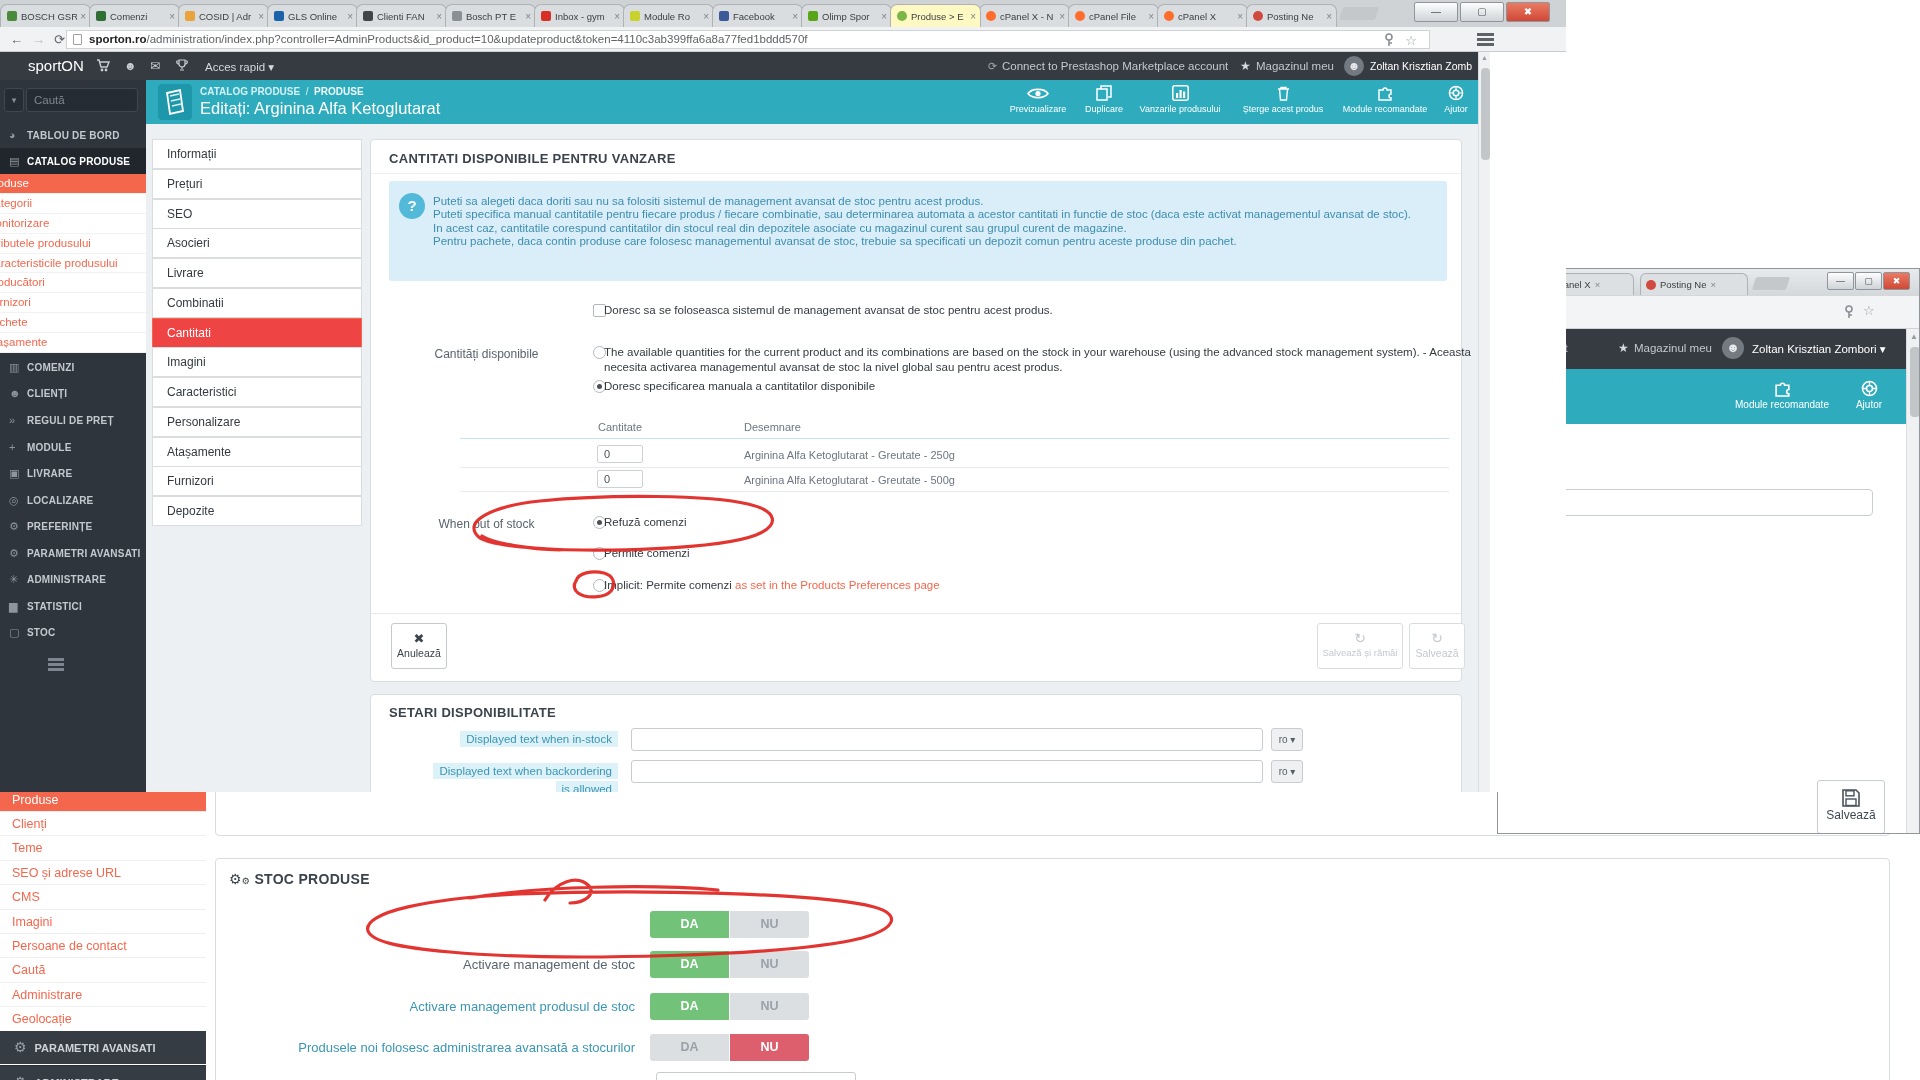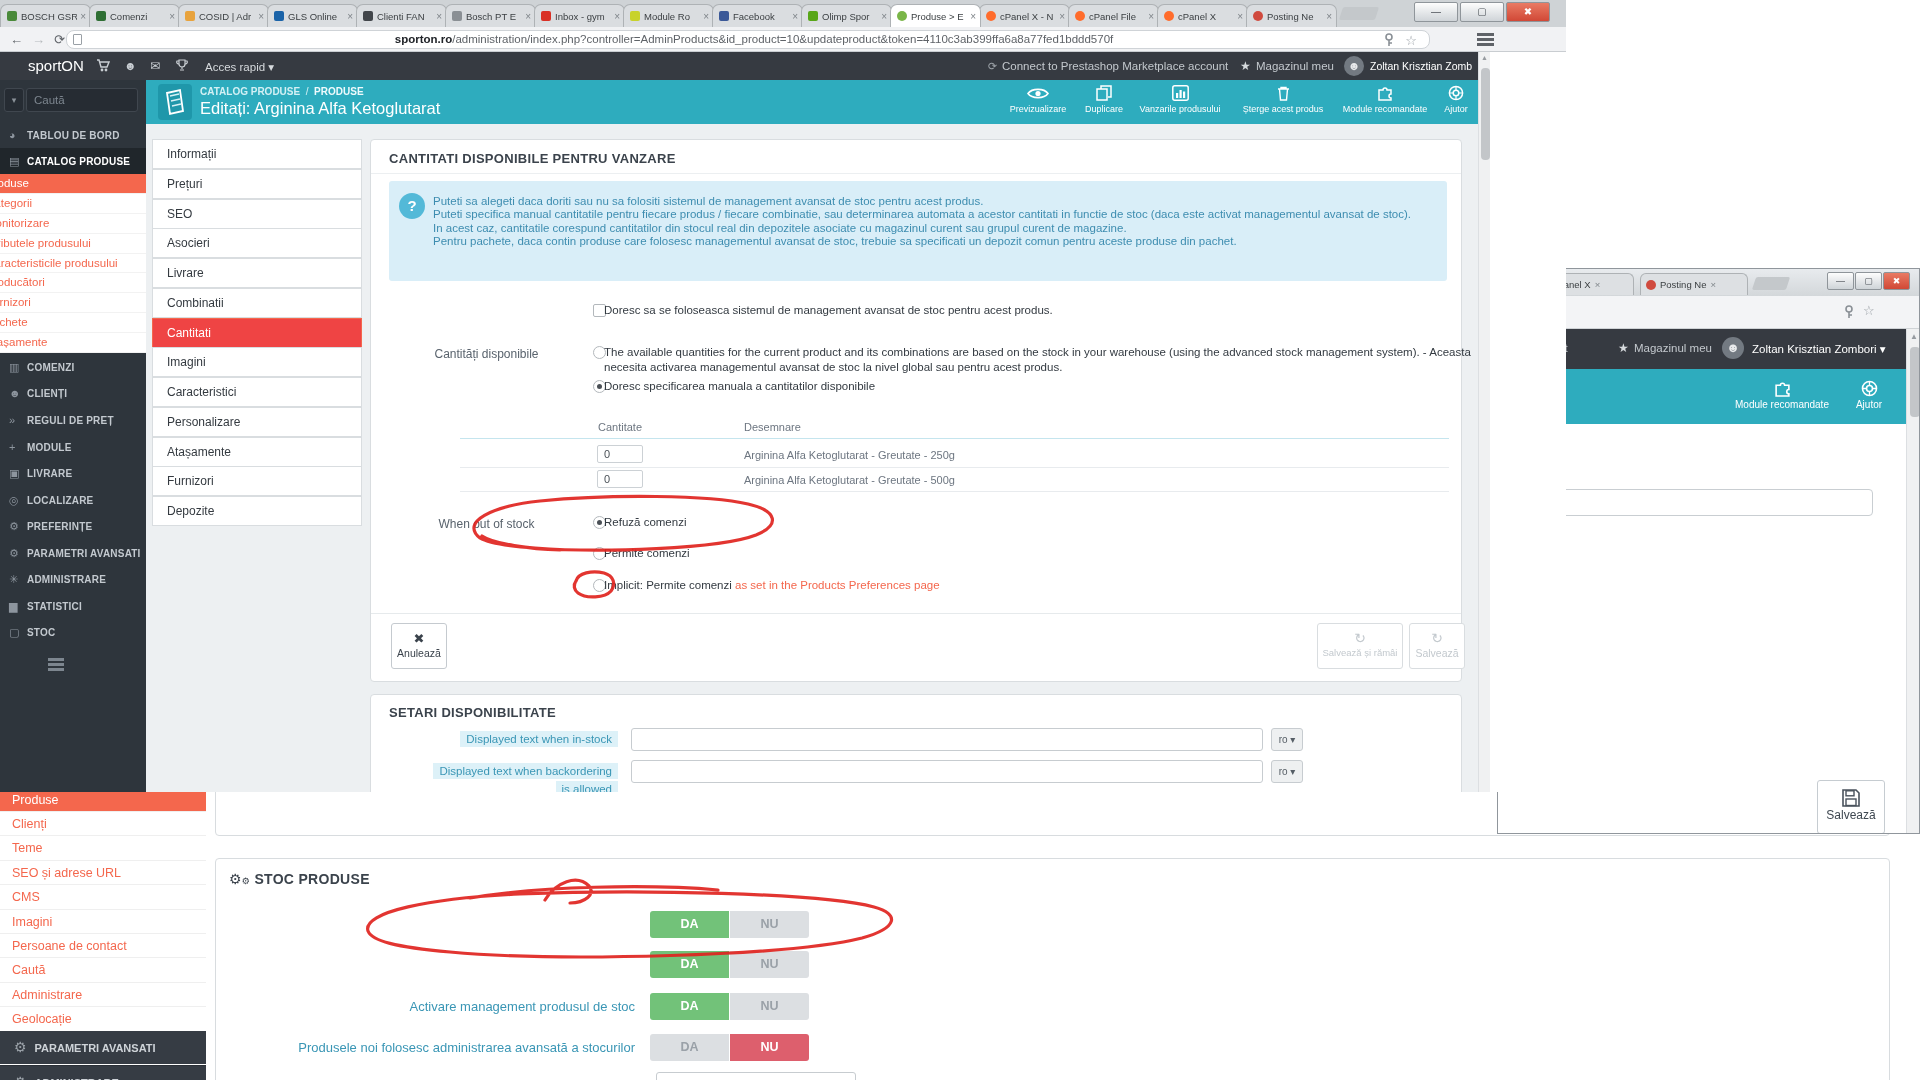--- a/index.html
+++ b/index.html
@@ -5,30 +5,30 @@
   * { margin:0; padding:0; box-sizing:border-box; }
   html,body { width:1920px; height:1080px; overflow:hidden; background:#fff;
     font-family:"Liberation Sans","DejaVu Sans",sans-serif; }
   .abs { position:absolute; }
   
   #win1 { position:absolute; left:0; top:0; width:1566px; height:792px; z-index:3; overflow:hidden; background:#fff; }
   .tabstrip { position:absolute; left:0; top:0; width:1566px; height:27px; background:#cfd3d6; }
   .tab { position:relative; float:left; width:91px; height:23px; margin-top:4px; margin-right:-2px;
          background:#dadde0; border:1px solid #aeb2b5; border-bottom:none; border-radius:7px 7px 0 0;
          display:flex; align-items:center; padding:0 4px 0 6px; }
-  .tab.active { background:#ffffff; z-index:2; }
+  .tab.active { background:#fef9c3; z-index:2; }
   .fav { width:10px; height:10px; border-radius:2px; flex:0 0 auto; margin-right:4px; }
   .tlabel { font-size:9.5px; color:#3c4043; white-space:nowrap; overflow:hidden; flex:1; }
   .tclose { font-size:10px; color:#7e8489; margin-left:3px; flex:0 0 auto; }
   .winbtn { float:left; width:44px; height:20px; border:1px solid #8f959a; border-radius:2px; margin-left:2px;
             background:linear-gradient(#fdfdfd,#cfd4d8); color:#4a5056; font-size:10px; text-align:center; line-height:18px; }
   .winbtn.close { background:linear-gradient(#e97b64,#d14836); color:#fff; }
   .urlbar { position:absolute; left:0; top:27px; width:1566px; height:25px; background:#f1f2f4; border-bottom:1px solid #c9cdd1; }
-  .urlfield { position:absolute; left:66px; top:3px; width:1364px; height:19px; background:#fff; border:1px solid #cfd3d7; border-radius:8px;
-              font-size:11.5px; line-height:17px; padding-left:12px; white-space:nowrap; overflow:hidden;text-align:center; }
+  .urlfield { position:absolute; left:66px; top:3px; width:1364px; height:19px; background:#fff; border:1px solid #cfd3d7; border-radius:0;
+              font-size:11.5px; line-height:17px; padding-left:22px; white-space:nowrap; overflow:hidden; }
   .navico { color:#5f6368; font-size:13px; line-height:25px; }
   
   .topbar { position:absolute; left:0; top:52px; width:1478px; height:28px; background:#363a41; color:#c9ced3; }
   .topbar .brand { position:absolute; left:28px; top:5px; font-size:15px; color:#fff; }
   .tico { position:absolute; top:7px; font-size:12px; color:#c9ced3; }
   
   .pagehead { position:absolute; left:146px; top:80px; width:1332px; height:44px; background:#2eacbe; color:#fff; }
   .ph-action { position:absolute; top:4px; text-align:center; color:#fff; }
   .ph-action .lbl { font-size:9px; display:block; margin-top:2px; white-space:nowrap; }
   .ph-ico { height:18px; display:flex; align-items:center; justify-content:center; }
@@ -501,20 +501,21 @@
   <div class="m3dark" style="top:241px;height:33px"><span class="ic">⚙</span><span>PARAMETRI AVANSATI</span></div>
   <div class="m3dark" style="top:275px;height:15px;border-top:1px solid #2b3037"><span class="ic">⚙</span><span>ADMINISTRARE</span></div>
 
   <div class="panel" style="left:215px;top:-24px;width:1675px;height:70px;border-color:#d8dcdf"></div>
 
   <div class="panel" style="left:215px;top:68px;width:1675px;height:240px;border-color:#d8dcdf">
     <div class="abs ptitle" style="left:13px;top:12px;font-size:14px"><span style="font-weight:normal;color:#3b434c">⚙<span style="font-size:9px">⚙</span></span> <span>STOC PRODUSE</span></div>
   </div>
   <span class="swopt on" style="left:650px;top:121px;border-radius:3px 0 0 3px">DA</span>
   <span class="swopt off" style="left:730px;top:121px;border-radius:0 3px 3px 0">NU</span>
+  <div class="stk-label plain" style="left:215px;top:161px">Activare management de stoc</div>
   <span class="swopt on" style="left:650px;top:161px;border-radius:3px 0 0 3px">DA</span>
   <span class="swopt off" style="left:730px;top:161px;border-radius:0 3px 3px 0">NU</span>
   <div class="stk-label link" style="left:215px;top:203px">Activare management produsul de stoc</div>
   <span class="swopt on" style="left:650px;top:203px;border-radius:3px 0 0 3px">DA</span>
   <span class="swopt off" style="left:730px;top:203px;border-radius:0 3px 3px 0">NU</span>
   <div class="stk-label link" style="left:215px;top:244px">Produsele noi folosesc administrarea avansată a stocurilor</div>
   <span class="swopt off" style="left:650px;top:244px;border-radius:3px 0 0 3px">DA</span>
   <span class="swopt on-red" style="left:730px;top:244px;border-radius:0 3px 3px 0">NU</span>
   <div class="abs" style="left:656px;top:282px;width:200px;height:26px;background:#fff;border:1px solid #c7ccd0;border-radius:3px"></div>
 </div>

